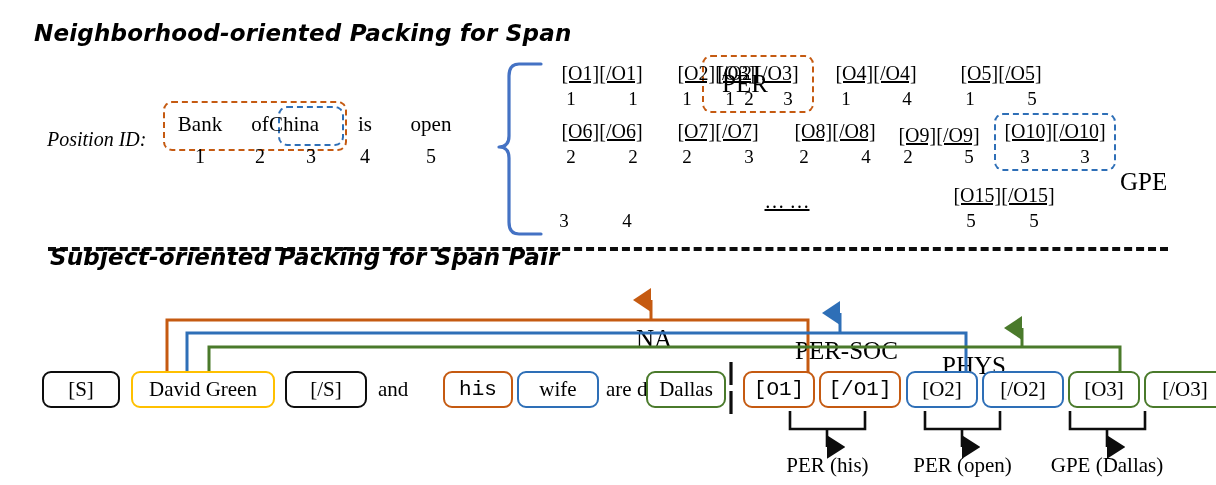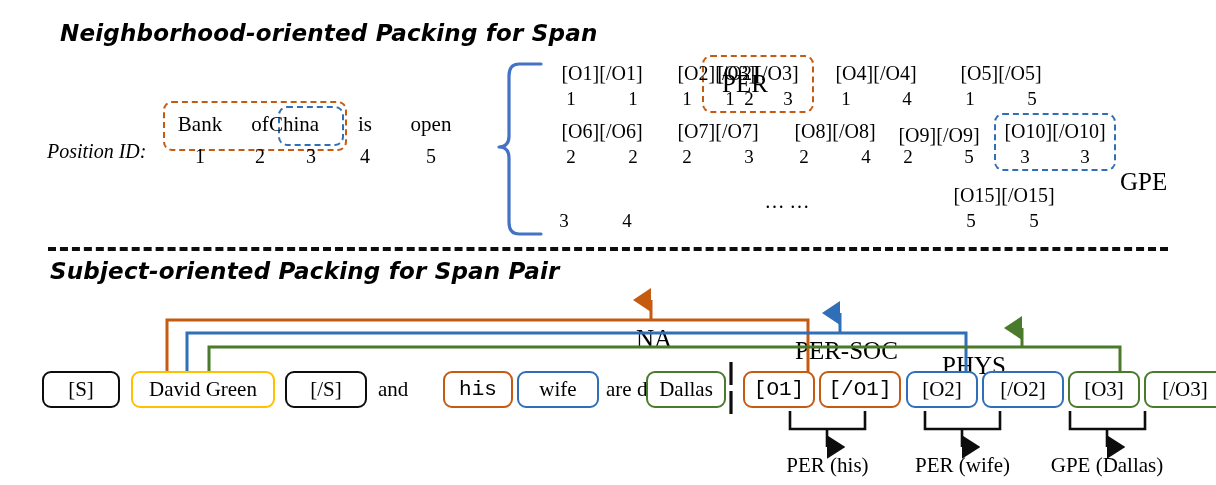--- a/index.html
+++ b/index.html
@@ -20,21 +20,21 @@
     font-weight:700;
     font-style:italic;
     font-size:23px;
     letter-spacing:0.2px;
     white-space:nowrap;
   }
   .word  { font-size:21px; white-space:nowrap; text-align:center; }
   .posid { font-size:20px; font-style:italic; white-space:nowrap; }
   .num   { font-size:20px; text-align:center; white-space:nowrap; }
 
-  .otok  { font-size:20px; white-space:nowrap; text-align:center; }
+  .otok  { font-size:20px; white-space:nowrap; text-align:center;text-decoration:underline; }
   .onum  { font-size:19px; white-space:nowrap; text-align:center; }
   .tag   { font-size:25px; white-space:nowrap;margin-top:43px; }
 
   .dashbox { border:2.5px dashed; border-radius:9px; }
   .dash-orange { border-color:#C55A11; }
   .dash-blue   { border-color:#2E6FB7; }
 
   .solidbox {
     border:2.2px solid;
     border-radius:9px;
@@ -54,27 +54,27 @@
   .hr-dashed {
     border-top:4px dashed #0d0d0d;
   }
   svg { position:absolute; left:0; top:0; overflow:visible; }
 </style>
 </head>
 <body>
 
 <div id="stage">
 
-  <div class="abs sec-title" style="left:60px; top:20px;">Neighborhood-oriented Packing for Span</div>
+  <div class="abs sec-title" style="left:34px; top:20px;">Neighborhood-oriented Packing for Span</div>
 
   <div class="abs dashbox dash-orange" style="left:163px; top:101px; width:184px; height:50px;"></div>
 
   <div class="abs dashbox dash-blue" style="left:278px; top:106px; width:66px; height:40px;"></div>
 
-  <div class="abs posid" style="left:47px; top:140px;">Position ID:</div>
+  <div class="abs posid" style="left:47px; top:128px;">Position ID:</div>
 
   <div class="abs word" style="left:170px; top:112px; width:60px;">Bank</div>
   <div class="abs word" style="left:240px; top:112px; width:40px;">of</div>
   <div class="abs word" style="left:265px; top:112px; width:58px;">China</div>
   <div class="abs word" style="left:350px; top:112px; width:30px;">is</div>
   <div class="abs word" style="left:403px; top:112px; width:56px;">open</div>
 
   <div class="abs num" style="left:170px; top:145px; width:60px;">1</div>
   <div class="abs num" style="left:240px; top:145px; width:40px;">2</div>
   <div class="abs num" style="left:282px; top:145px; width:58px;">3</div>
@@ -140,21 +140,21 @@
   <div class="abs onum" style="left:599px; top:210px; width:56px;">4</div>
 
   <div class="abs otok" style="left:727px; top:190px; width:120px;">… …</div>
 
   <div class="abs otok" style="left:940px; top:184px; width:128px;">[O15][/O15]</div>
   <div class="abs onum" style="left:943px; top:210px; width:56px;">5</div>
   <div class="abs onum" style="left:1006px; top:210px; width:56px;">5</div>
 
   <div class="abs hr-dashed" style="left:48px; top:247px; width:1120px;"></div>
 
-  <div class="abs sec-title" style="left:50px; top:258px;">Subject-oriented Packing for Span Pair</div>
+  <div class="abs sec-title" style="left:50px; top:244px;">Subject-oriented Packing for Span Pair</div>
 
   <div class="abs tag" style="left:636px; top:282px;">NA</div>
   <div class="abs tag" style="left:795px; top:294px;">PER-SOC</div>
   <div class="abs tag" style="left:942px; top:309px;">PHYS</div>
 
   <svg width="1216" height="485" style="pointer-events:none;">
     <defs>
       <marker id="ar-o" markerWidth="8" markerHeight="8" refX="4" refY="6" orient="auto" markerUnits="strokeWidth">
         <path d="M0,6 L4,0 L8,6 z" fill="#C55A11"></path>
       </marker>
@@ -225,16 +225,16 @@
 
   <div class="abs solidbox b-blue" style="left:906px; top:371px; width:72px; height:37px;">[O2]</div>
 
   <div class="abs solidbox b-blue" style="left:982px; top:371px; width:82px; height:37px;">[/O2]</div>
 
   <div class="abs solidbox b-green" style="left:1068px; top:371px; width:72px; height:37px;">[O3]</div>
 
   <div class="abs solidbox b-green" style="left:1144px; top:371px; width:82px; height:37px;">[/O3]</div>
 
   <div class="abs plain" style="left:755px; top:453px; width:145px; text-align:center;">PER (his)</div>
-  <div class="abs plain" style="left:885px; top:453px; width:155px; text-align:center;">PER (wife)</div>
+  <div class="abs plain" style="left:885px; top:453px; width:155px; text-align:center;">PER (open)</div>
   <div class="abs plain" style="left:1022px; top:453px; width:170px; text-align:center;">GPE (Dallas)</div>
 
 </div>
 
 </body></html>

